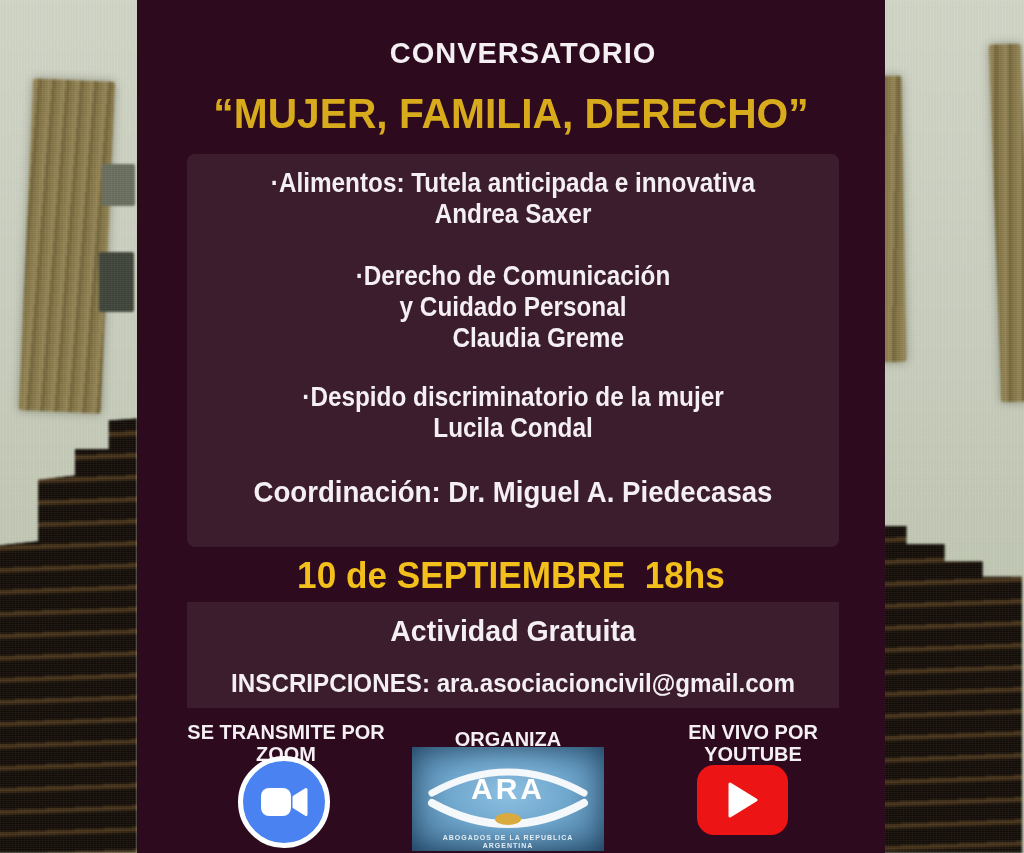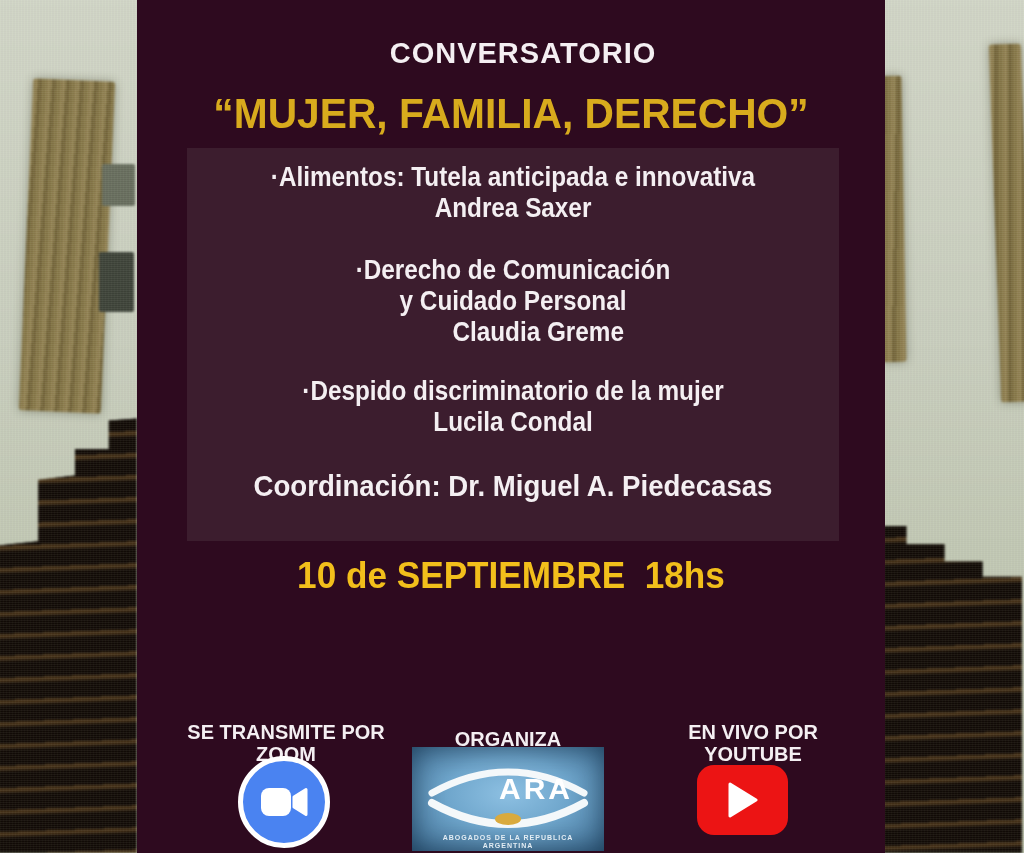--- a/index.html
+++ b/index.html
@@ -28,21 +28,21 @@
     background-image:repeating-linear-gradient(0deg, rgba(255,255,255,.05) 0 1px, rgba(0,0,0,0) 1px 2px),
                      repeating-linear-gradient(90deg, rgba(90,110,70,.06) 0 1px, rgba(0,0,0,.05) 1px 3px); }
   
   .overlay { position:absolute; left:137px; top:0; width:748px; height:853px;
     background:var(--overlay,#2e0a1f); }
   .ctext { position:absolute; left:137px; width:748px; text-align:center; color:var(--text-white,#f4eff2); }
   .kicker { top:38px; font-size:29px; line-height:30px; font-weight:bold; letter-spacing:1px;margin-left:12px; }
   .title  { top:91px; font-size:42px; line-height:46px; font-weight:bold; color:var(--title-yellow,#d8ab1d);
             transform:scaleX(.97); }
   .panel  { position:absolute; left:187px; width:652px; background:var(--panel,#3c1d2e); }
-  .panel1 { top:148px; height:379px; }
+  .panel1 { top:154px; height:379px;border-radius:8px; }
   .panel2 { top:602px; height:106px; }
   .tline  { text-align:center; color:var(--text-white,#f4eff2); font-weight:bold;
             font-size:27px; line-height:31px; transform:scaleX(.9); }
   .p1pad  { padding-top:14px; }
   .mt31   { margin-top:31px; } .mt28 { margin-top:28px; } .mt30 { margin-top:30px; }
   .nudge  { transform:scaleX(.9) translateX(28px); }
   .coord  { font-size:30px; line-height:36px; transform:scaleX(.92); }
   .date   { top:556px; font-size:37px; line-height:40px; font-weight:bold;
             color:var(--date-yellow,#f2bf1b); white-space:pre; transform:scaleX(.95); }
   .activity { padding-top:10px; font-size:30px; line-height:38px; transform:scaleX(.95); }
@@ -57,21 +57,21 @@
     border-radius:50%; background:var(--zoom-blue,#4a83f1); border:5px solid #fff;
     box-sizing:border-box; display:flex; align-items:center; justify-content:center; }
   .yt-icon { position:absolute; left:697px; top:765px; width:91px; height:70px;
     border-radius:17px; background:var(--yt-red,#ec1414);
     display:flex; align-items:center; justify-content:center; }
   .ara-logo { position:absolute; left:412px; top:747px; width:192px; height:104px;
     background:radial-gradient(ellipse at 50% 45%, #8dc0e2 0%, #6fa6cc 45%, #3f6f94 100%);
     box-shadow:inset 0 0 28px rgba(0,20,40,.55); overflow:hidden; }
   .ara-arcs { position:absolute; left:0; top:0; }
   .ara-acronym { position:absolute; left:0; top:26px; width:100%; height:32px; line-height:32px;
-    text-align:center; color:#fff; font-weight:bold; font-size:30px; letter-spacing:3px;padding-left:28px; }
+    text-align:center; color:#fff; font-weight:bold; font-size:30px; letter-spacing:3px; }
   .ara-cap { position:absolute; left:0; width:100%; text-align:center; color:#e3edf4;
     font-size:7px; letter-spacing:1px; font-weight:bold; }
   .cap1 { top:87px; } .cap2 { top:95px; }
 </style>
 </head>
 <body>
 
 <div class="canvas">
 
   <div class="photo">
@@ -97,20 +97,24 @@
     <div class="tline mt31">·Derecho de Comunicación</div>
     <div class="tline">y Cuidado Personal</div>
     <div class="tline nudge">Claudia Greme</div>
     <div class="tline mt28">·Despido discriminatorio de la mujer</div>
     <div class="tline">Lucila Condal</div>
     <div class="tline coord mt30">Coordinación: Dr. Miguel A. Piedecasas</div>
   </div>
 
   <div class="ctext date">10 de SEPTIEMBRE  18hs</div>
 
+  <div class="panel panel2">
+    <div class="tline activity">Actividad Gratuita</div>
+    <div class="tline inscr">INSCRIPCIONES: ara.asociacioncivil@gmail.com</div>
+  </div>
 
   <div class="flabel lab-zoom">SE TRANSMITE POR ZOOM</div>
   <div class="flabel lab-org">ORGANIZA</div>
   <div class="flabel lab-yt">EN VIVO POR YOUTUBE</div>
 
   <div class="zoom-icon">
     <svg width="52" height="40" viewBox="0 0 52 40">
       <rect x="3" y="6" width="30" height="28" rx="8" fill="#ffffff"></rect>
       <path d="M36 15 L48 7.5 L48 32.5 L36 25 Z" fill="#ffffff" stroke="#ffffff" stroke-width="3" stroke-linejoin="round"></path>
     </svg>

